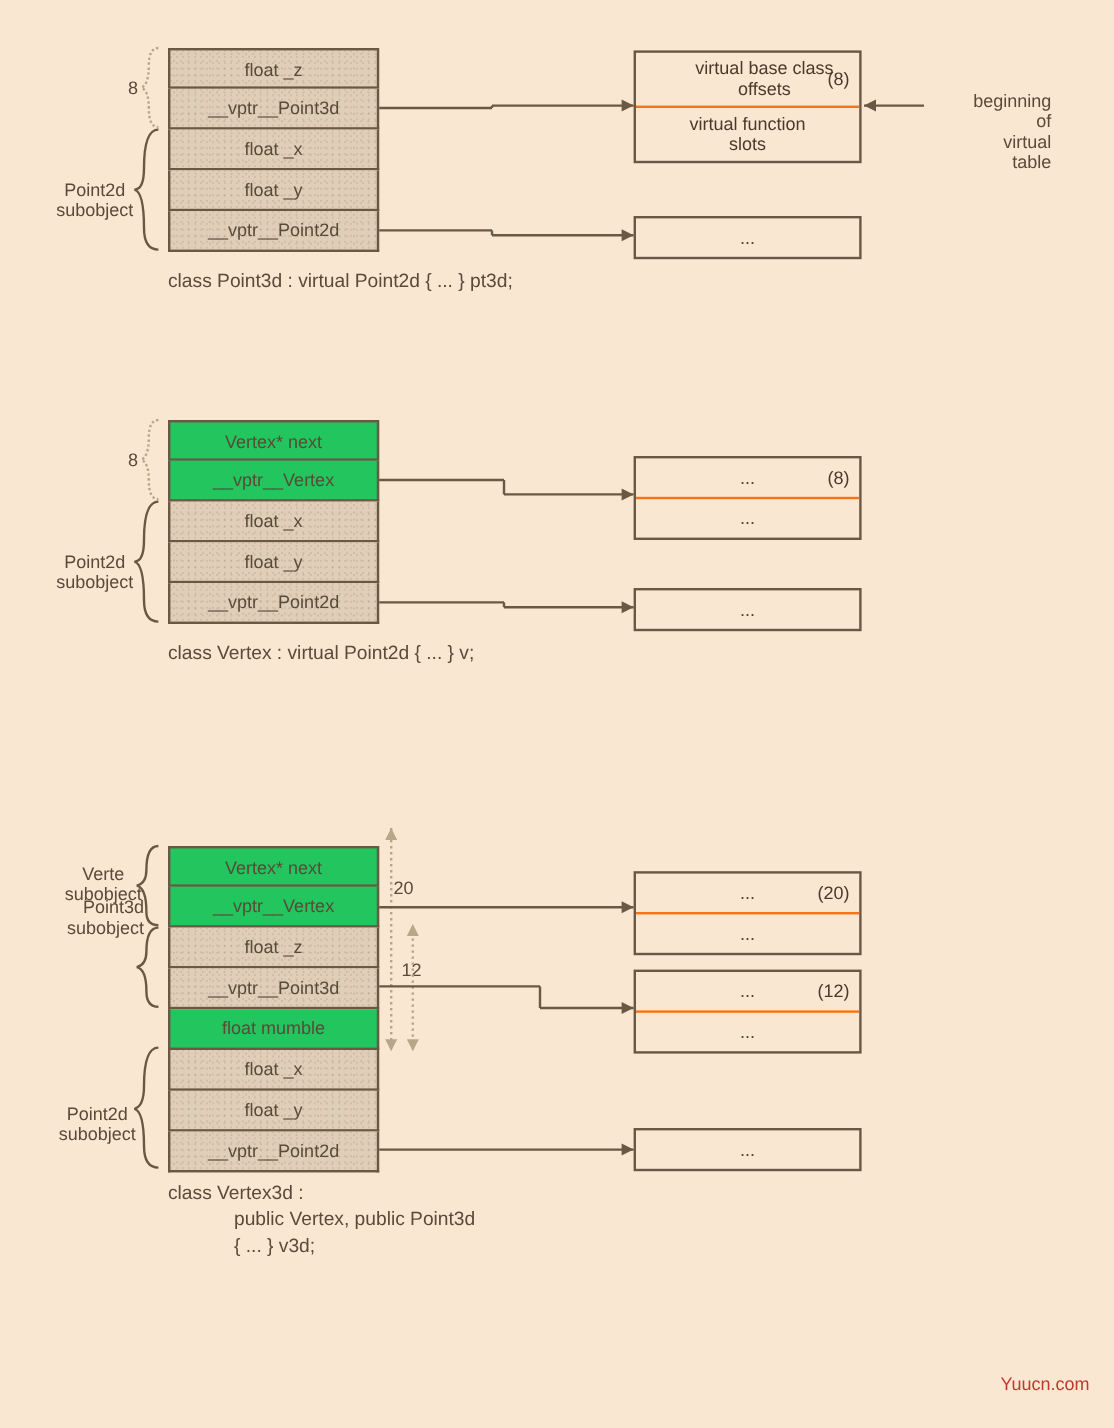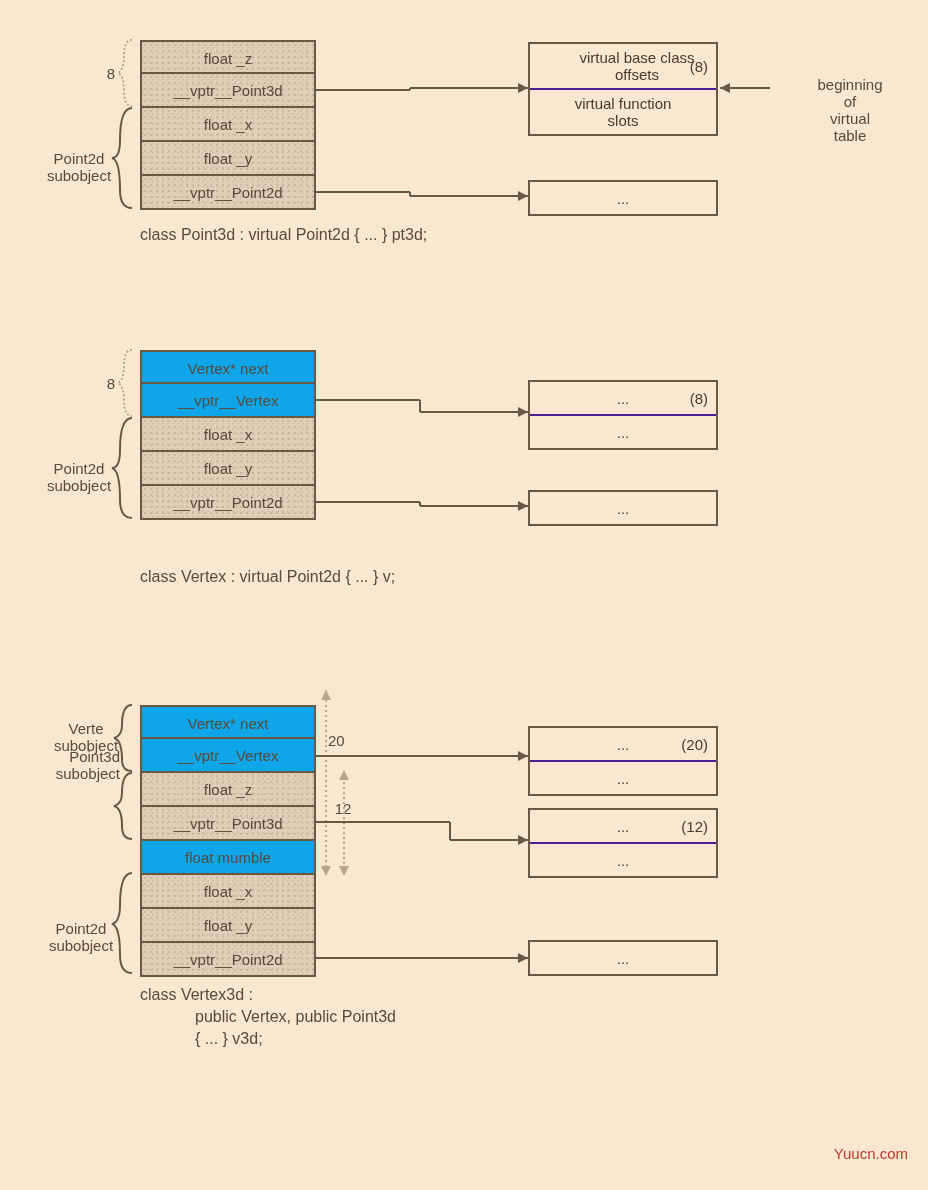--- a/index.html
+++ b/index.html
@@ -14,21 +14,21 @@
     position: relative;
   }
   .cell {
     border: 2px solid #6b5844;
     width: 176px;
     height: 34px;
     text-align: center;
     line-height: 34px;
     font-size: 15px;
     color: #5a4a38;
-    background: #0ea5e9;
+    background: #22c55e;
     box-sizing: border-box;
   }
   .shaded {
     background: #e0cfb8;
     background-image:
       radial-gradient(rgba(120,100,80,0.2) 1px, transparent 1px),
       radial-gradient(rgba(120,100,80,0.15) 1px, transparent 1px);
     background-size: 6px 6px, 5px 5px;
     background-position: 0 0, 3px 3px;
   }
@@ -53,21 +53,21 @@
   }
   .vtbox .row {
     height: 40px;
     text-align: center;
     font-size: 15px;
     display: flex;
     align-items: center;
     justify-content: center;
     position: relative;
   }
-  .vtbox .row + .row { border-top: 2px solid #4c1d95; }
+  .vtbox .row + .row { border-top: 2px solid #f97316; }
   .small-off { position: absolute; right: 8px; }
   svg.ov {
     position: absolute;
     top: 0;
     left: 0;
     pointer-events: none;
   }
   .watermark {
     position: absolute;
     right: 20px;
@@ -105,21 +105,21 @@
 slots</span>
   </div>
 </div>
 
 <div class="vtbox" style="left:528px; top:180px;">
   <div class="row" style="height:32px;">
       <span>...</span>
     </div>
 </div>
 
-<div class="label" style="left:800px; top:76px; width:100px; text-align:center; white-space:pre-line;">beginning
+<div class="label" style="left:776px; top:76px; width:100px; text-align:right; white-space:pre-line;">beginning
 of
 virtual
 table</div>
 
 <svg class="ov" width="928" height="260">
 
   <path d="M 132 40 Q 124 40 124 55 Q 124 70 118 73 Q 124 76 124 90 Q 124 106 132 106" fill="none" stroke="#b8a68a" stroke-width="2" stroke-dasharray="2,2"></path>
 
   <path d="M 132 108 Q 120 108 120 140 Q 120 158 112 158 Q 120 160 120 190 Q 120 208 132 208" fill="none" stroke="#6b5844" stroke-width="2"></path>
 
@@ -141,21 +141,21 @@
   <div class="cell">Vertex* next</div>
   <div class="cell">__vptr__Vertex</div>
   <div class="cell shaded">float _x</div>
   <div class="cell shaded">float _y</div>
   <div class="cell shaded">__vptr__Point2d</div>
 </div>
 
 <div class="label" style="left:95px; top:375px; width:20px;">8</div>
 <div class="label" style="left:40px; top:460px; width:78px; text-align:center; white-space:pre-line;">Point2d
 subobject</div>
-<div class="caption" style="left:140px; top:536px;margin-top:32px;">class Vertex : virtual Point2d { ... } v;</div>
+<div class="caption" style="left:140px; top:536px;">class Vertex : virtual Point2d { ... } v;</div>
 
 <div class="vtbox" style="left:528px; top:380px;">
   <div class="row" style="height:32px;">
     <span>...</span>
     <span class="small-off">(8)</span>
   </div>
   <div class="row" style="height:32px;">
     <span>...</span>
   </div>
 </div>

